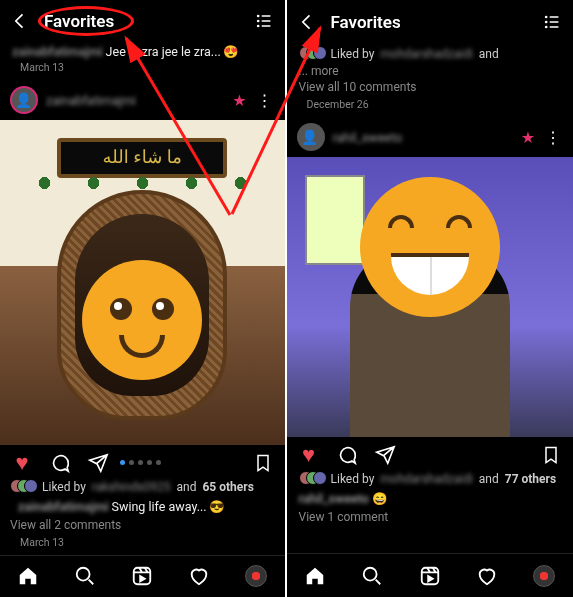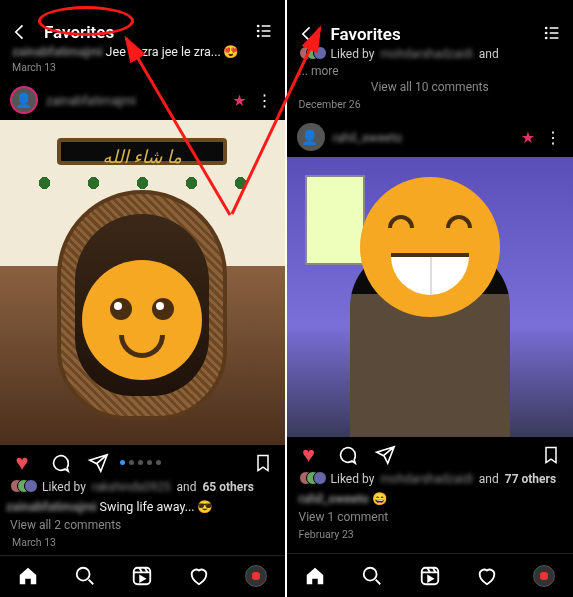--- a/index.html
+++ b/index.html
@@ -18,31 +18,31 @@
     background: #000;
     color: #fff;
     display: flex;
     flex-direction: column;
     position: relative;
     overflow: hidden;
   }
   .phone.left { border-right: 2px solid #fff; }
   .topbar {
     display: flex;
-    align-items: flex-end;
+    align-items: center;
     height: 44px;
     padding: 0 10px;
     gap: 14px;
   }
   .back-arrow { width: 20px; height: 20px; display:flex; align-items:center; justify-content:center; cursor:pointer; }
   .title { font-size: 17px; font-weight: 600; flex: 1; }
   .list-icon { width: 22px; height: 22px; cursor:pointer; display:flex; align-items:center; justify-content:center; }
   .caption-row { padding: 2px 12px 0 12px; font-size: 12.5px; color:#eee; }
   .caption-row .user { font-weight:600; color:#888; filter: blur(2px); }
-  .date { font-size: 10.5px; color: #888; padding: 2px 12px 6px 12px; }
+  .date { font-size: 10.5px; color: #888; padding: 2px 12px 6px 12px; margin-left: 8px; }
   .post-header {
     display:flex; align-items:center; padding: 6px 10px; gap:8px;
   }
   .avatar {
     width: 28px; height: 28px; border-radius: 50%;
     background: #555;
     display:flex; align-items:center; justify-content:center;
     font-size:14px;
   }
   .avatar.ring {
@@ -56,22 +56,22 @@
     position: relative;
     overflow:hidden;
   }
   .photo.left-photo { height: 340px; background: linear-gradient(#ccc7b2, #7a5a3f); }
   .wall {
     position:absolute; inset:0;
     background: linear-gradient(#f0ead6 0%, #f0ead6 45%, #8a6140 45%, #4b2f1c 100%);
   }
   .plaque {
     position:absolute; top:18px; left:50%; transform:translateX(-50%);
-    width:170px; height:27px; background:#0a0a0a; border:4px solid #6b4a1f; border-radius:4px;
-    color:#d9b64a; font-size:18px; text-align:center; line-height:30px; font-family: serif; font-style: italic;
+    width:170px; height:40px; background:#0a0a0a; border:4px solid #6b4a1f; border-radius:4px;
+    color:#d9b64a; font-size:18px; text-align:center; line-height:30px; font-family: serif;
   }
   .garland {
     position:absolute; top:52px; left:20px; right:20px; height:22px;
     background: radial-gradient(circle at 10% 50%, #2a6e2a 6px, transparent 6px),
                 radial-gradient(circle at 30% 50%, #2a6e2a 6px, transparent 6px),
                 radial-gradient(circle at 50% 50%, #2a6e2a 6px, transparent 6px),
                 radial-gradient(circle at 70% 50%, #2a6e2a 6px, transparent 6px),
                 radial-gradient(circle at 90% 50%, #2a6e2a 6px, transparent 6px);
   }
   .chair-egg {
@@ -102,21 +102,21 @@
   .action-row .spacer { flex:1; }
   .icon-btn { width:24px; height:24px; display:flex; align-items:center; justify-content:center; cursor:pointer;}
   .heart-filled { color:#ed4956; font-size:22px; }
   .likes-row { display:flex; align-items:center; gap:6px; padding: 2px 10px; font-size:12px; color:#ccc;}
   .bubbles { width:26px; height:16px; position:relative; }
   .bubbles span { position:absolute; width:14px; height:14px; border-radius:50%; background:#777; border:1.5px solid #000; top:0;}
   .bubbles span:nth-child(1){left:0;background:#a66;}
   .bubbles span:nth-child(2){left:7px;background:#6a6;}
   .bubbles span:nth-child(3){left:14px;background:#66a;}
   .likes-row .t1 { color:#888; filter: blur(2px); }
-  .caption2 { padding:2px 6px; font-size:12.5px; color:#eee;}
+  .caption2 { padding:2px 18px; font-size:12.5px; color:#eee;}
   .caption2 .u { font-weight:600; color:#999; filter:blur(2px);}
   .view-comments { padding:2px 10px; font-size:12px; color:#888; cursor:pointer;}
   .navbar {
     margin-top:auto;
     height:44px; display:flex; align-items:center; justify-content:space-around;
     border-top:1px solid #222;
   }
   .nav-item { width:24px; height:24px; display:flex; align-items:center; justify-content:center; cursor:pointer;}
   .profile-chip { width:22px; height:22px; border-radius:50%; background: radial-gradient(circle,#e33 30%,#333 31%); border:1px solid #555;}
 
@@ -306,21 +306,21 @@
     <div class="bubbles">
         <span></span>
         <span></span>
         <span></span>
       </div>
     <span>Liked by</span>
     <span class="b1">mohdarshadzaidi</span>
     <span>and</span>
   </div>
   <div class="more">... more</div>
-  <div class="view-comments" style="padding:2px 12px;text-align:center;">View all 10 comments</div>
+  <div class="view-comments" style="padding:2px 12px;">View all 10 comments</div>
   <div class="date">December 26</div>
 
   <div class="post-header">
     <div class="avatar">👤</div>
     <div class="username">rahil_sweeto</div>
     <div class="star">★</div>
     <div class="dots">⋮</div>
   </div>
 
   <div class="photo2">
@@ -362,21 +362,20 @@
     <span>Liked by</span>
     <span class="t1">mohdarshadzaidi</span>
     <span>and</span>
     <b>77 others</b>
   </div>
   <div class="caption2" style="padding:2px 12px;">
     <span class="u">rahil_sweeto</span>
     <span>😄</span>
   </div>
   <div class="view-comments" style="padding:2px 12px;">View 1 comment</div>
-  <div class="date">February 23</div>
 
   <div class="navbar">
     <div class="nav-item">
         <svg viewBox="0 0 24 24" width="22" height="22" fill="#fff">
           <path d="M3 11 12 3l9 8v10h-6v-6h-6v6H3z"></path>
         </svg>
       </div>
     <div class="nav-item">
         <svg viewBox="0 0 24 24" width="22" height="22" fill="none" stroke="#fff" stroke-width="2">
           <circle cx="10" cy="10" r="7"></circle>

